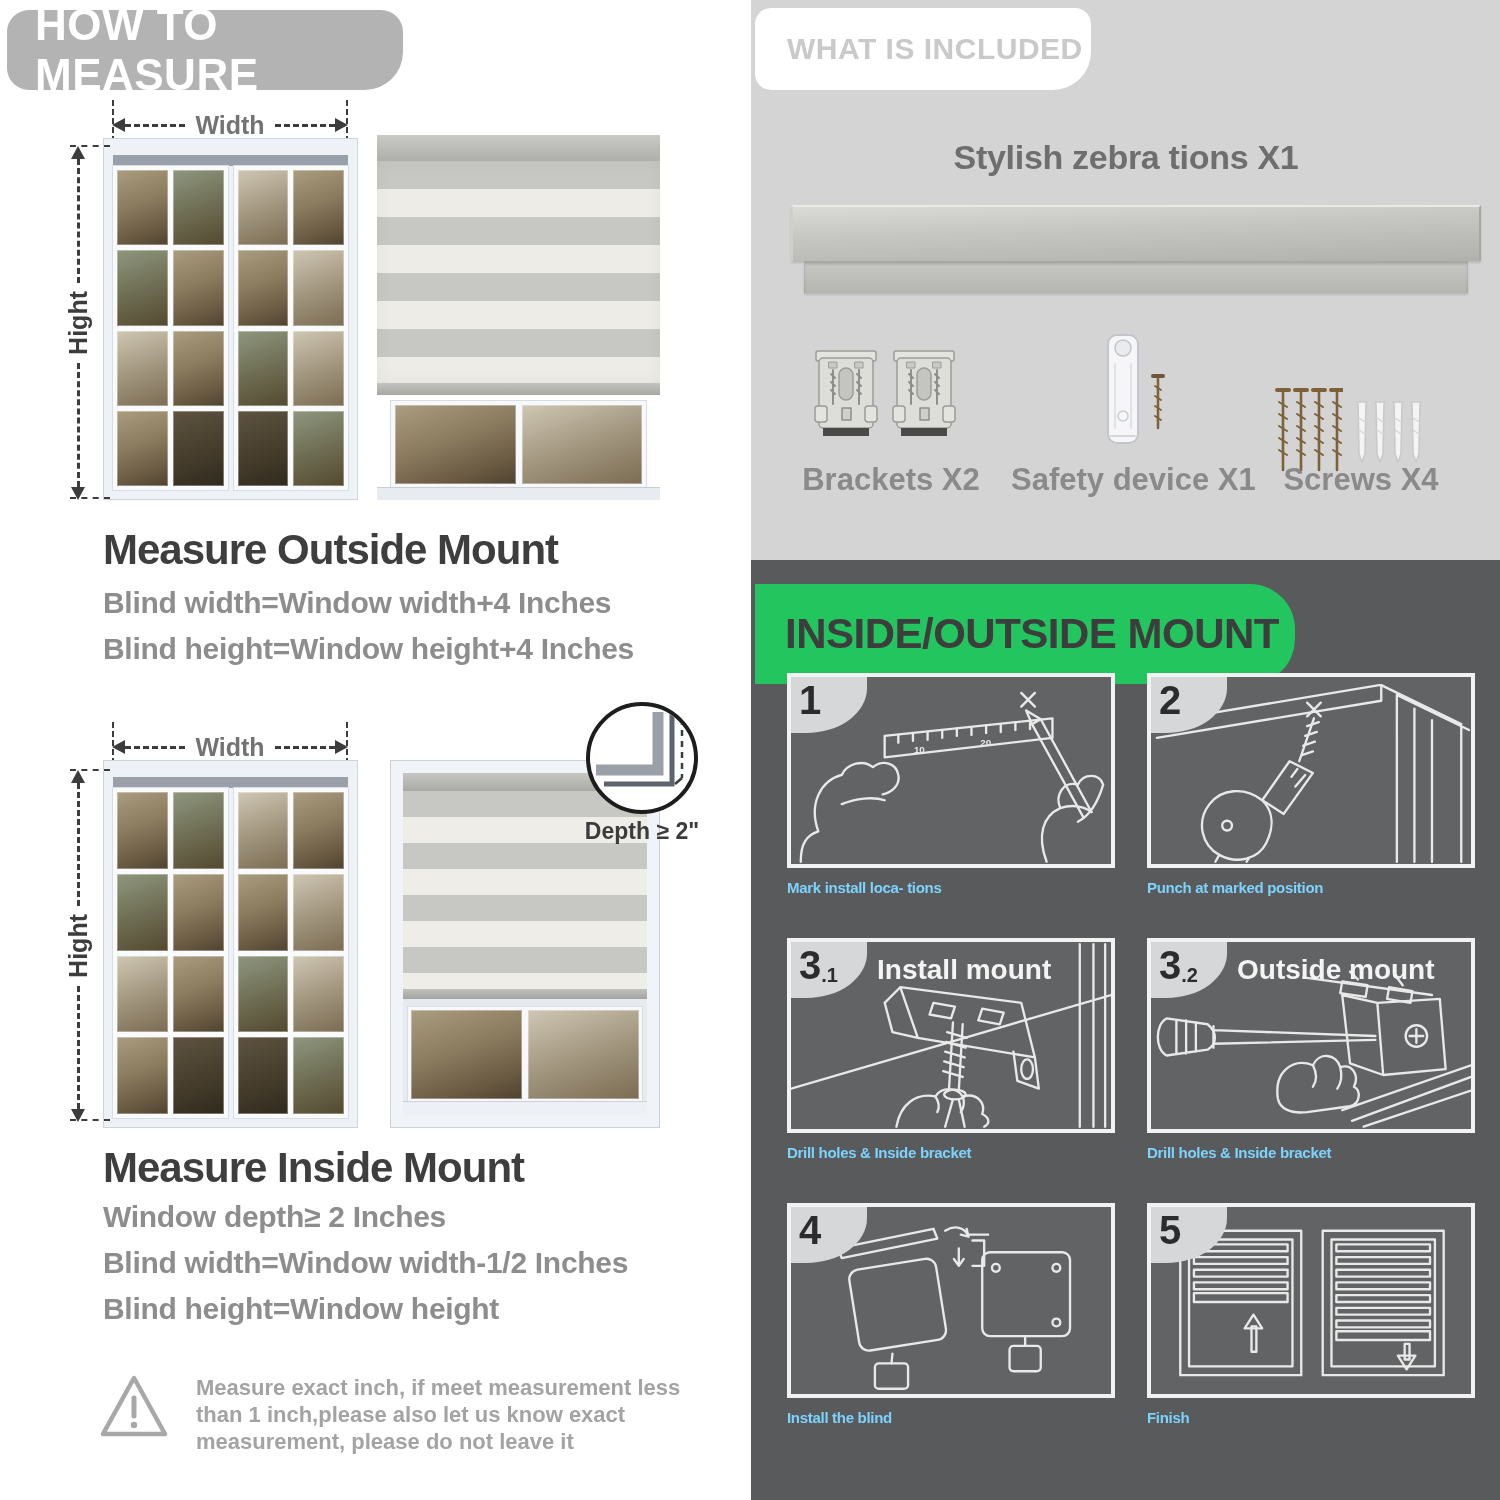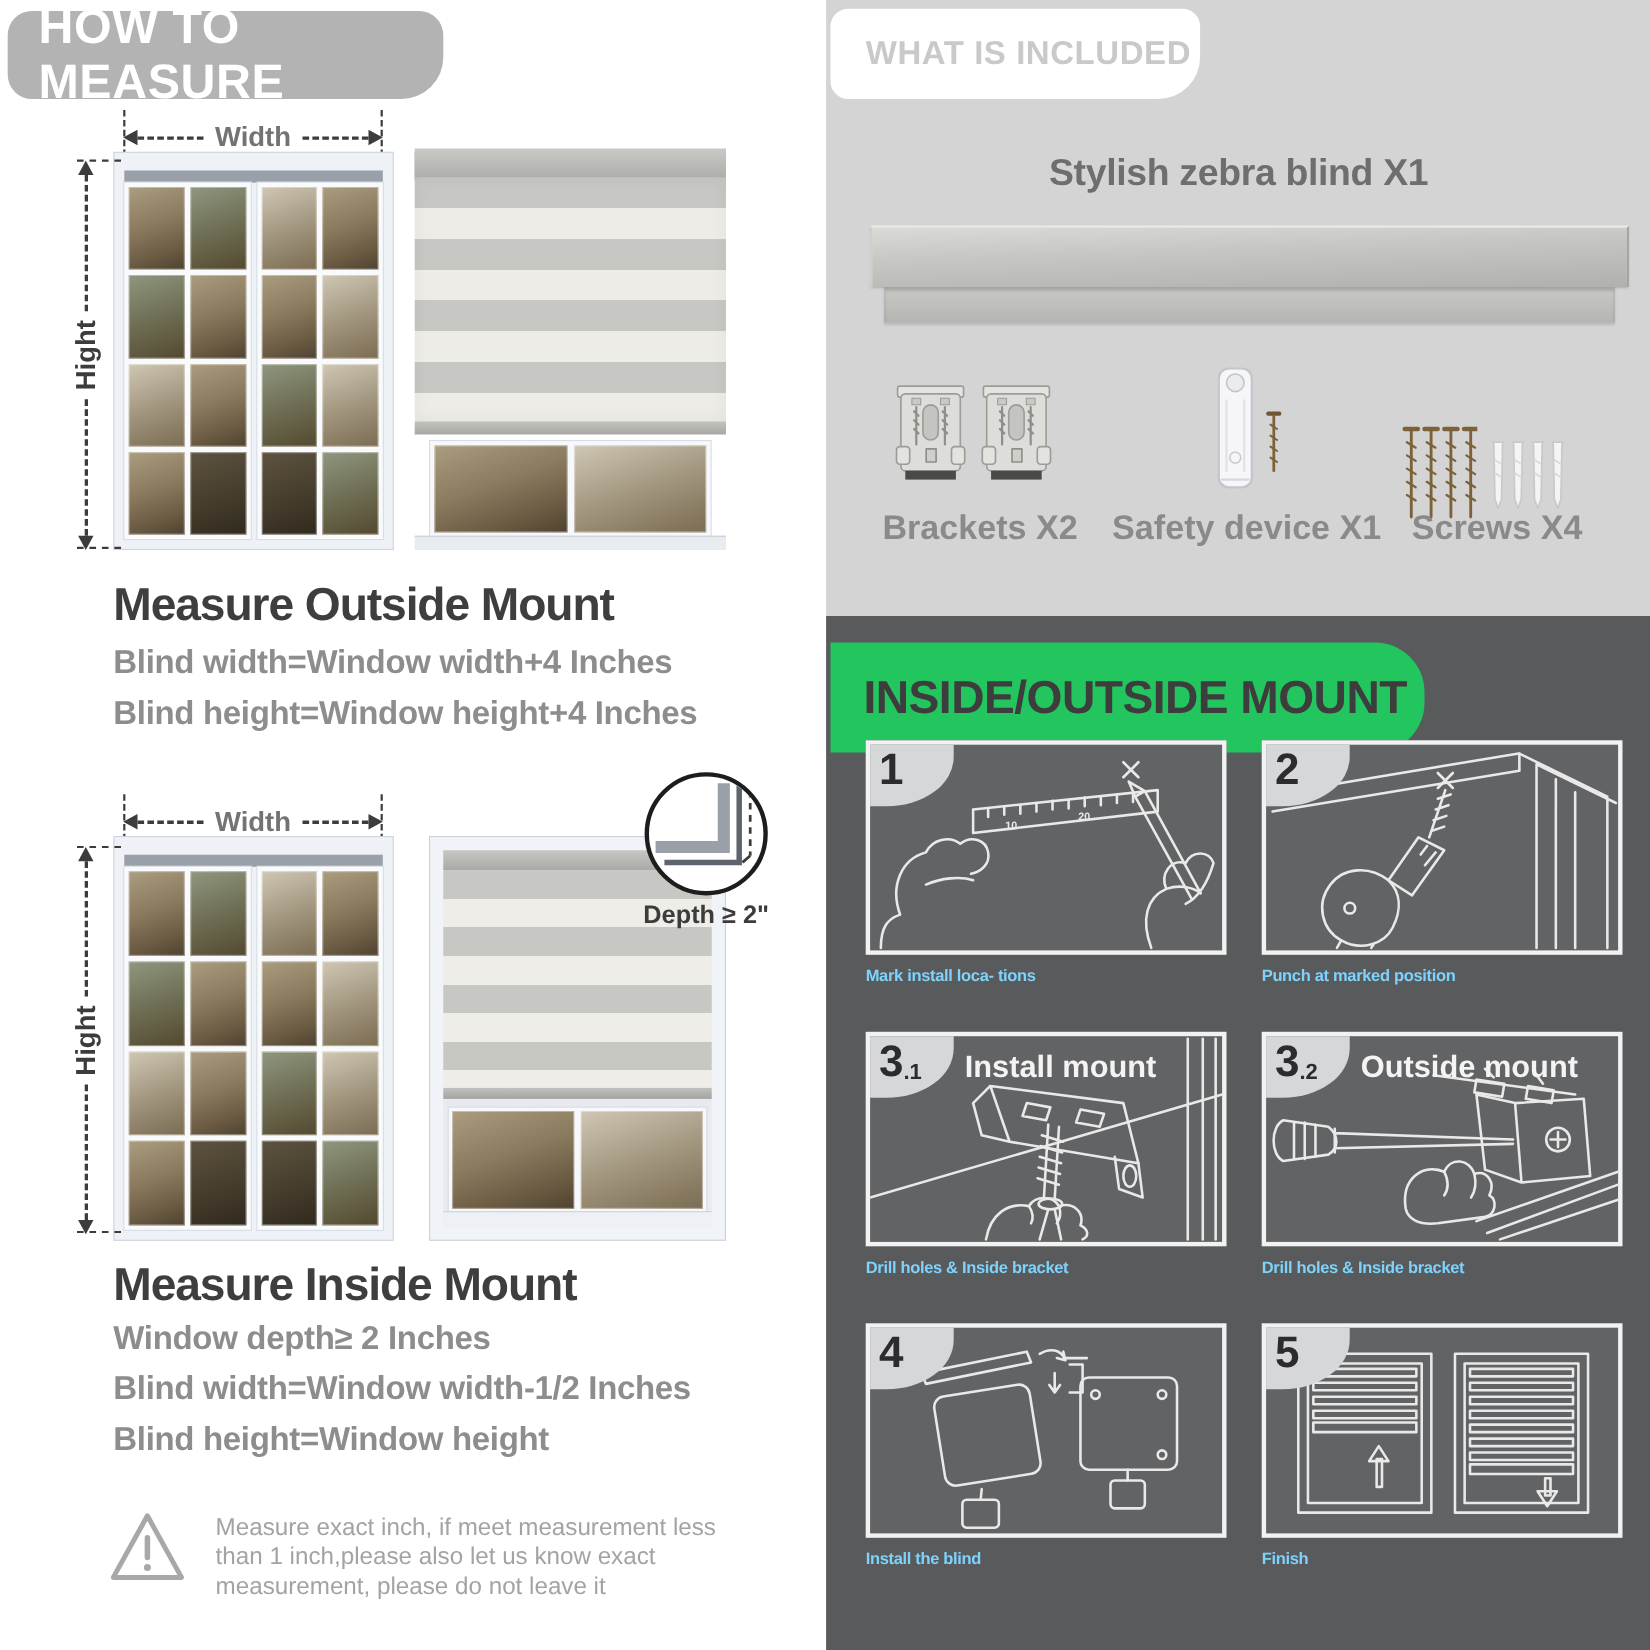--- a/index.html
+++ b/index.html
@@ -12,21 +12,21 @@
     font-size:44px;font-weight:bold;color:#ffffff;letter-spacing:.5px;box-sizing:border-box;}
   .hdr-included{left:4px;top:8px;width:336px;height:82px;background:#ffffff;
     border-radius:16px 16px 38px 16px;display:flex;align-items:center;padding-left:32px;
     font-size:30px;font-weight:bold;color:#c9c9c9;letter-spacing:.5px;box-sizing:border-box;}
   .hdr-mount{left:4px;top:24px;width:540px;height:100px;background:#22c55e;
     border-radius:0 45px 45px 0;display:flex;align-items:center;padding-left:30px;
     font-size:42px;font-weight:bold;color:#3d3d3d;letter-spacing:-.5px;box-sizing:border-box;}
   
   .h2{font-size:42px;font-weight:bold;color:#3e3e3e;letter-spacing:-1px;white-space:nowrap;}
   .sub{font-size:30px;font-weight:bold;color:#8d8d8d;letter-spacing:-.3px;white-space:nowrap;}
-  .warn-line{font-size:22px;font-weight:normal;color:#a3a3a3;line-height:27px;white-space:nowrap;}
+  .warn-line{font-size:22px;font-weight:bold;color:#a3a3a3;line-height:27px;white-space:nowrap;}
   
   .arrow-h{display:flex;align-items:center;}
   .arrow-h .dash{flex:1;height:0;border-top:3px dashed #3c3c3c;}
   .tri-l{width:0;height:0;border-top:7px solid transparent;border-bottom:7px solid transparent;border-right:13px solid #3c3c3c;}
   .tri-r{width:0;height:0;border-top:7px solid transparent;border-bottom:7px solid transparent;border-left:13px solid #3c3c3c;}
   .arrow-h .lbl{padding:0 10px;font-size:25px;font-weight:bold;color:#737373;}
   .arrow-v{display:flex;flex-direction:column;align-items:center;}
   .arrow-v .dash{width:0;flex:1;border-left:3px dashed #3c3c3c;}
   .tri-u{width:0;height:0;border-left:7px solid transparent;border-right:7px solid transparent;border-bottom:13px solid #3c3c3c;}
   .tri-d{width:0;height:0;border-left:7px solid transparent;border-right:7px solid transparent;border-top:13px solid #3c3c3c;}
@@ -243,21 +243,21 @@
   <div class="abs" style="left:196px;top:1374px;width:470px;">
     <div class="warn-line">Measure exact inch, if meet measurement less</div>
     <div class="warn-line">than 1 inch,please also let us know exact</div>
     <div class="warn-line">measurement, please do not leave it</div>
   </div>
 
   <div class="abs panel-included">
     <div class="abs hdr-included">
       <span>WHAT IS INCLUDED</span>
     </div>
-    <div class="abs product-name">Stylish zebra blind X1</div>
+    <div class="abs product-name">Stylish zebra tions X1</div>
 
     <div class="abs rail-main"></div>
     <div class="abs rail-sub"></div>
 
     <svg class="abs hw" style="left:62px;top:348px;" width="66" height="92" viewBox="0 0 66 92">
       <rect x="3" y="3" width="60" height="10" rx="2" fill="#e3e3e0" stroke="#9c9c98" stroke-width="1.5"></rect>
       <rect x="6" y="10" width="54" height="70" rx="4" fill="#dddddA" stroke="#9c9c98" stroke-width="1.5"></rect>
       <rect x="26" y="20" width="14" height="32" rx="7" fill="#c4c4c0" stroke="#9c9c98" stroke-width="1.5"></rect>
       <path d="M20,22 L20,56 M18,26 L22,30 M18,34 L22,38 M18,42 L22,46" stroke="#8e8e8a" stroke-width="2" fill="none"></path>
       <path d="M46,22 L46,56 M44,26 L48,30 M44,34 L48,38 M44,42 L48,46" stroke="#8e8e8a" stroke-width="2" fill="none"></path>

